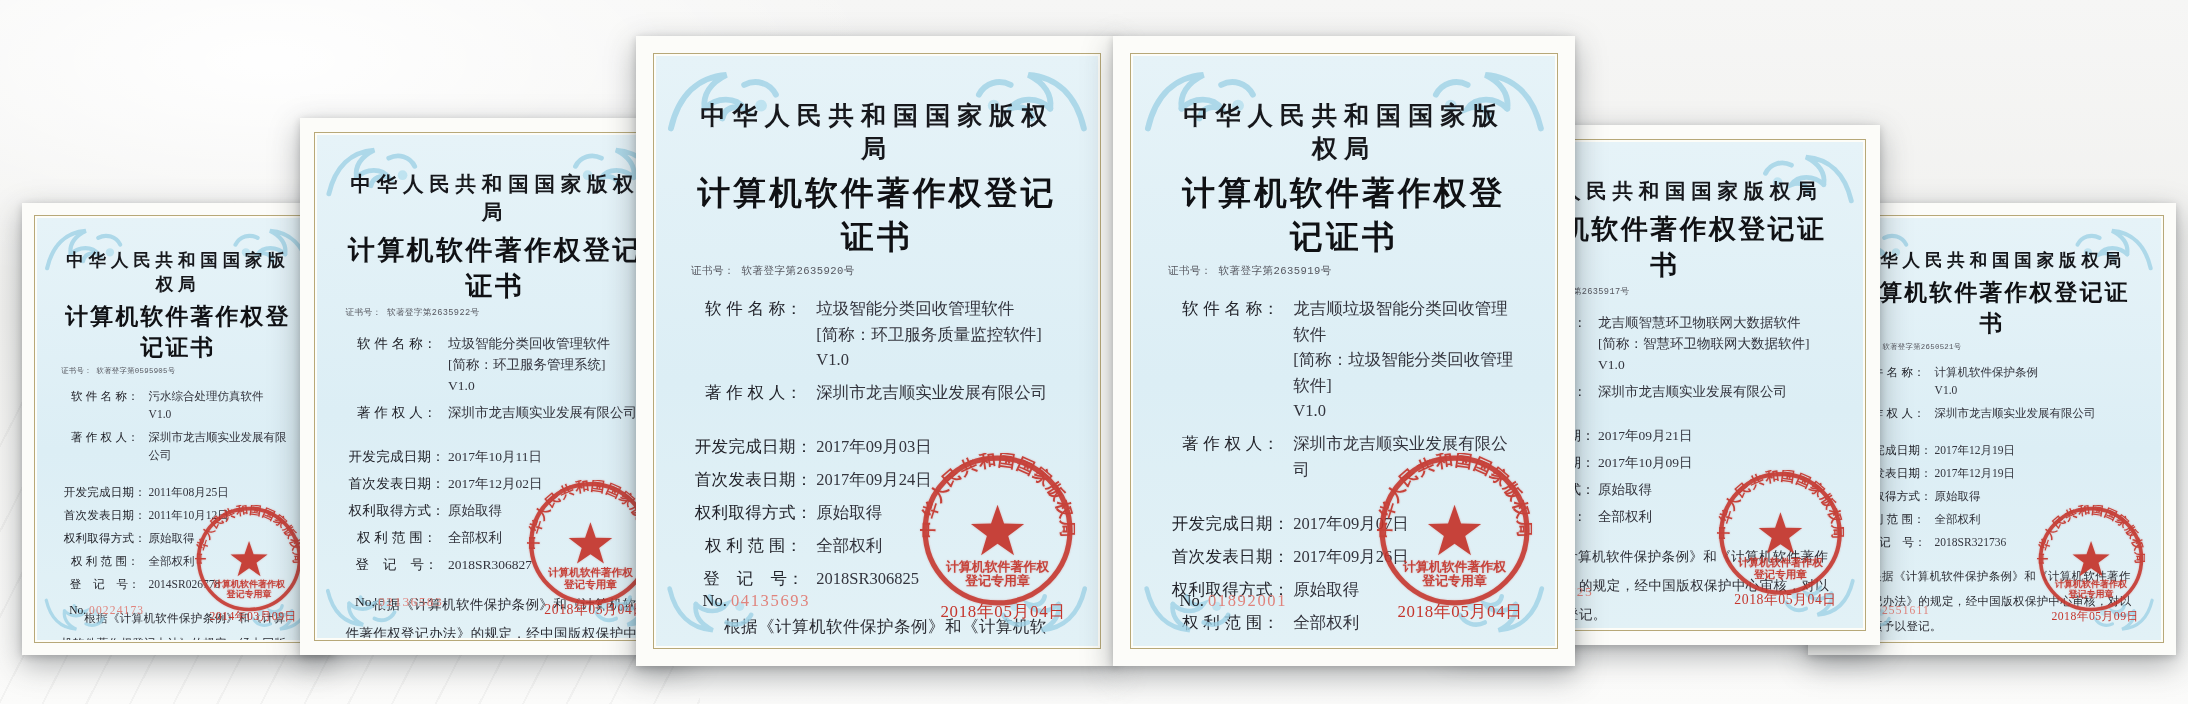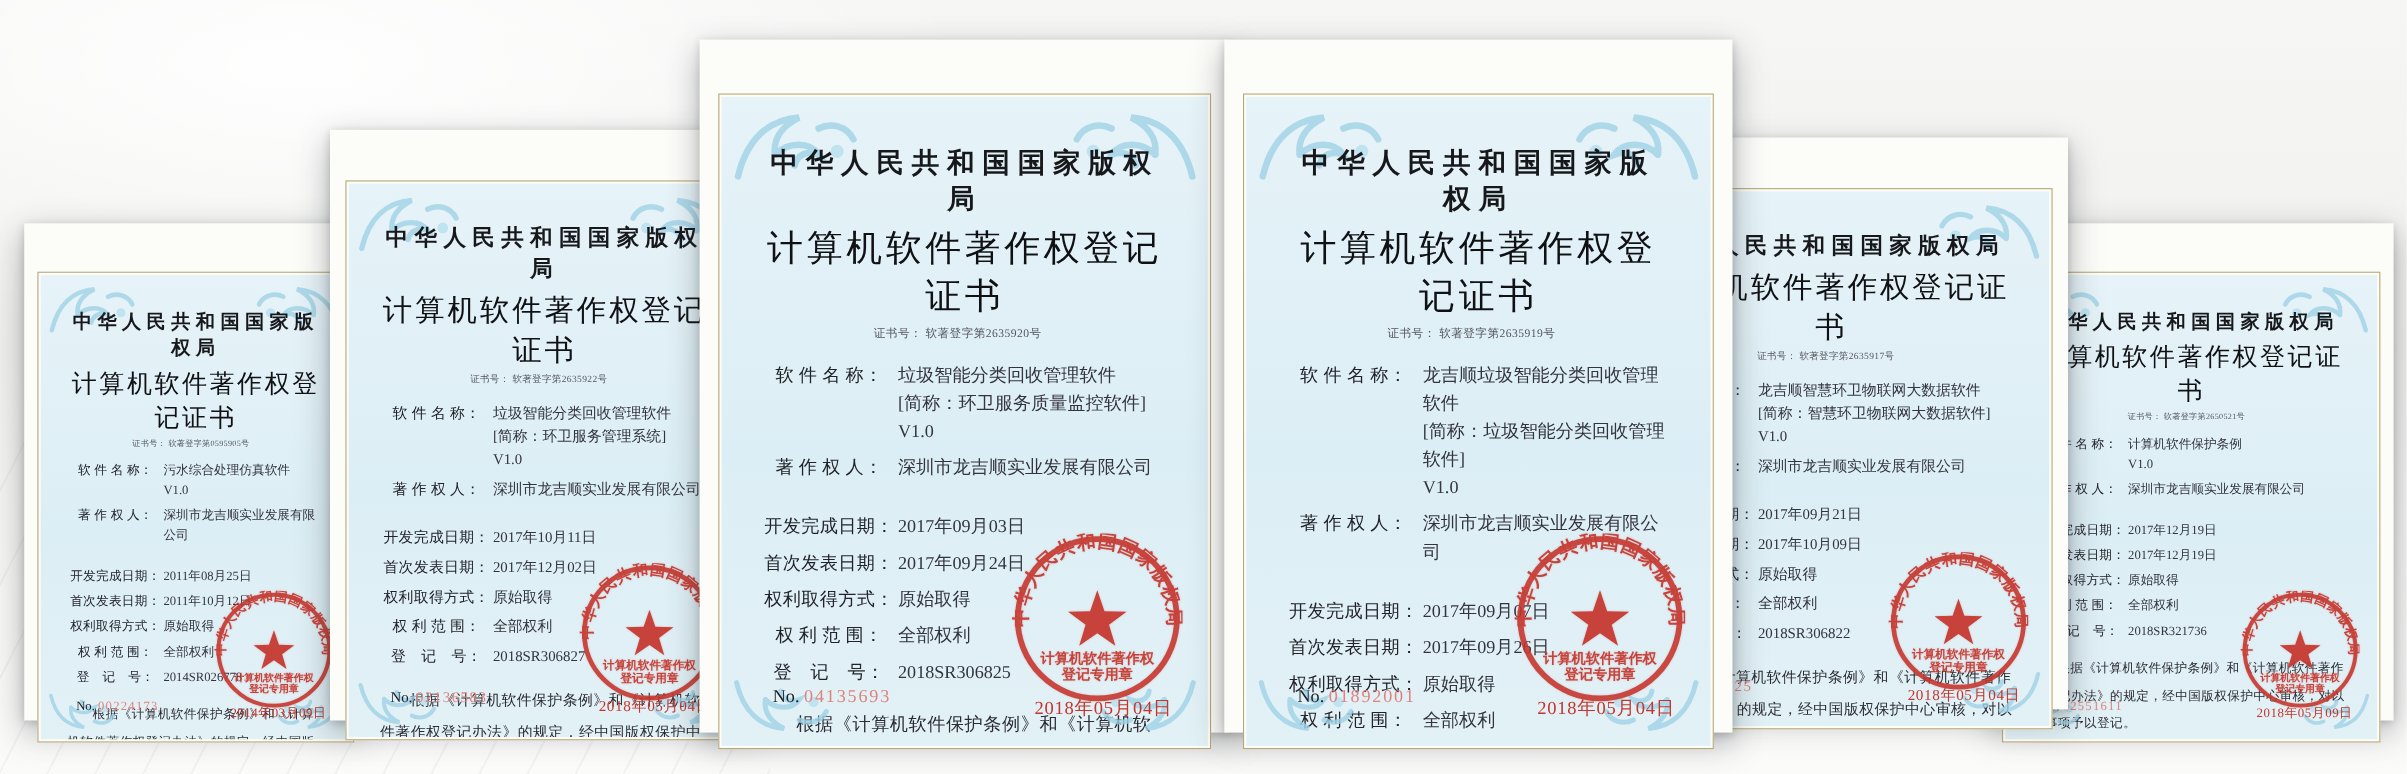--- a/index.html
+++ b/index.html
@@ -17,35 +17,35 @@
   .c1{left:300px; top:118px;width:390px;height:537px;z-index:2;font-size:13.5px;}
   .c2{left:636px; top:36px; width:482px;height:630px;z-index:3;font-size:16.5px;}
   .c3{left:1113px;top:36px; width:462px;height:630px;z-index:4;font-size:16.5px;}
   .c4{left:1450px;top:125px;width:430px;height:520px;z-index:2;font-size:13.5px;}
   .c5{left:1808px;top:203px;width:368px;height:452px;z-index:1;font-size:11.5px;}
 
   .paper{box-sizing:border-box;height:100%;background:#fcfcf9;padding:.6em;
     box-shadow:0 10px 28px rgba(50,55,60,.38),0 2px 8px rgba(0,0,0,.18);}
   .gold-frame{box-sizing:border-box;height:100%;padding:.45em;
     background:repeating-linear-gradient(45deg,#bfae7c 0 2px,#ece4cd 2px 4px,#b5a univ470 0,#bfae7c 4px 5px,#f3eddb 5px 8px);}
-  .inner-line{box-sizing:border-box;height:100%;border:1px solid #b7a878;background:#fdfdf8;padding:2px;margin-top:32px;}
+  .inner-line{box-sizing:border-box;height:100%;border:1px solid #b7a878;background:#fdfdf8;padding:2px;}
   .body{box-sizing:border-box;position:relative;height:100%;overflow:hidden;
     background:linear-gradient(180deg,#e6f3f8 0%,#dceef5 55%,#e2f1f6 100%);
     padding:0 2.1em;color:#2c2d34;}
 
   .fl{position:absolute;width:7.2em;pointer-events:none;}
   .fl-tl{top:.5em;left:.5em;}
   .fl-tr{top:.5em;right:.5em;transform:scaleX(-1);}
   .fl-bl{bottom:.5em;left:.5em;transform:scaleY(-1);width:5.6em;}
   .fl-br{bottom:.5em;right:.5em;transform:scale(-1,-1);width:5.6em;}
 
   header{position:relative;margin-top:2.6em;text-align:center;}
   .authority{margin:0;font-size:1.52em;font-weight:700;letter-spacing:.28em;color:#17181c;}
-  .doc-title{margin:.22em 0 0;font-size:1.98em;font-weight:400;letter-spacing:.1em;color:#101114;}
-  .certno-line{margin-top:.35em;text-align:center;padding-right:1.2em;font-size:.64em;color:#55565e;letter-spacing:.04em;}
+  .doc-title{margin:.22em 0 0;font-size:1.98em;font-weight:700;letter-spacing:.1em;color:#101114;}
+  .certno-line{margin-top:.35em;text-align:left;padding-right:1.2em;font-size:.64em;color:#55565e;letter-spacing:.04em;font-family:Liberation Mono, monospace;}
 
   .fields{margin-top:1.1em;}
   .row{display:flex;margin:.45em 0;line-height:1.55;}
   .row.gap{margin-top:1.7em;}
   .lbl{flex:0 0 7.6em;white-space:pre;letter-spacing:.02em;color:#22232a;text-align:center;}
   .val{color:#33343d;}
   .pre{white-space:pre-line;}
 
   .statement{margin:1.05em 0 0;text-indent:2em;line-height:2.15;letter-spacing:.03em;color:#2b2c33;}
 
@@ -561,24 +561,20 @@
                 <span class="val">2017年10月09日</span>
               </div>
               <div class="row">
                 <span class="lbl">权利取得方式：</span>
                 <span class="val">原始取得</span>
               </div>
               <div class="row">
                 <span class="lbl">权 利 范 围：</span>
                 <span class="val">全部权利</span>
               </div>
-              <div class="row">
-                <span class="lbl">登　记　号：</span>
-                <span class="val">2018SR306822</span>
-              </div>
             </div>
 
             <p class="statement">根据《计算机软件保护条例》和《计算机软件著作权登记办法》的规定，经中国版权保护中心审核，对以上事项予以登记。</p>
 
             <div class="serial">
               <span class="no-lbl">No.</span>
               <span class="no-val">02532725</span>
             </div>
 
             <div class="seal">

